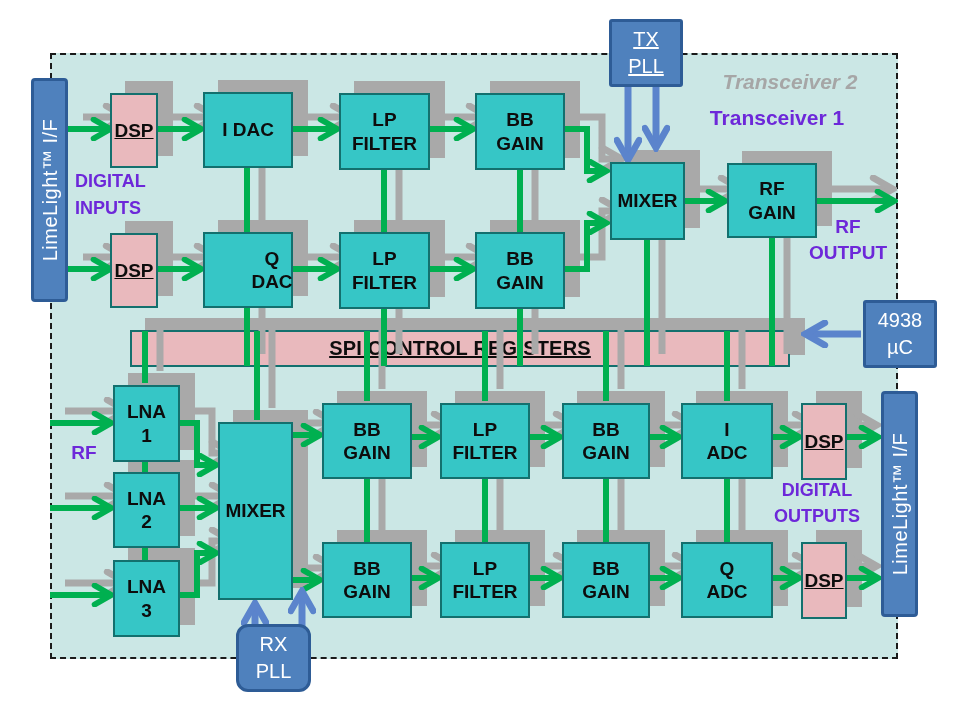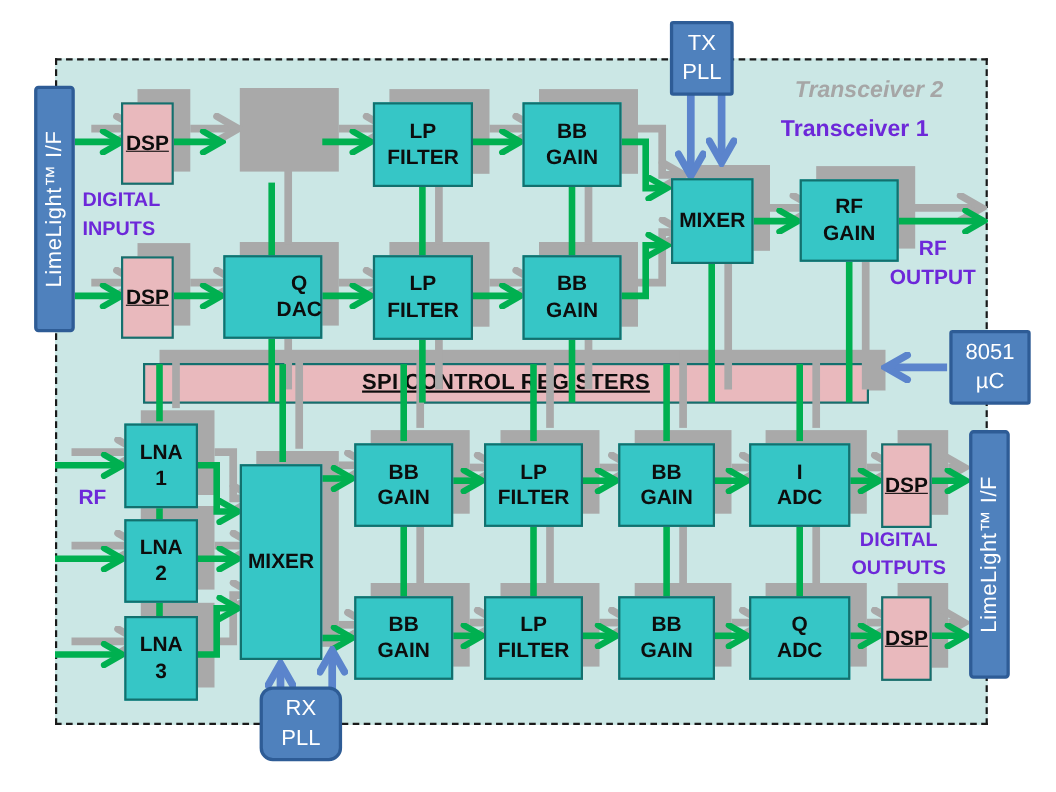--- a/index.html
+++ b/index.html
@@ -190,20 +190,21 @@
     <g stroke="var(--blue,#5b84cc)" stroke-width="7" fill="none">
       <path d="M628 85 V157" marker-end="url(#ahb)"></path>
       <path d="M656 85 V145" marker-end="url(#ahb)"></path>
       <path d="M255 627 V606" marker-end="url(#ahb)"></path>
       <path d="M302 627 V594" marker-end="url(#ahb)"></path>
       <path d="M861 334 H808" marker-end="url(#ahb)"></path>
     </g>
   </svg>
 
   <div class="blk pink" style="left:110px;top:93px;width:48px;height:75px;">DSP</div>
+  <div class="blk teal" style="left:203px;top:92px;width:90px;height:76px;">I DAC</div>
   <div class="blk teal" style="left:339px;top:93px;width:91px;height:77px;">LP
 FILTER</div>
   <div class="blk teal" style="left:475px;top:93px;width:90px;height:77px;">BB
 GAIN</div>
   <div class="blk pink" style="left:110px;top:233px;width:48px;height:75px;">DSP</div>
   <div class="blk teal" style="left:203px;top:232px;width:90px;height:76px;padding-left:48px;">Q DAC</div>
   <div class="blk teal" style="left:339px;top:232px;width:91px;height:77px;">LP
 FILTER</div>
   <div class="blk teal" style="left:475px;top:232px;width:90px;height:77px;">BB
 GAIN</div>
@@ -230,25 +231,25 @@
   <div class="blk teal" style="left:322px;top:542px;width:90px;height:76px;">BB
 GAIN</div>
   <div class="blk teal" style="left:440px;top:542px;width:90px;height:76px;">LP
 FILTER</div>
   <div class="blk teal" style="left:562px;top:542px;width:88px;height:76px;">BB
 GAIN</div>
   <div class="blk teal" style="left:681px;top:542px;width:92px;height:76px;">Q
 ADC</div>
   <div class="blk pink" style="left:801px;top:542px;width:46px;height:77px;">DSP</div>
 
-  <div class="bluebox" style="left:609px;top:19px;width:58px;height:68px;">TX
+  <div class="bluebox" style="left:609px;top:19px;width:74px;height:68px;text-decoration:underline;">TX
 PLL</div>
   <div class="bluebox" style="left:236px;top:624px;width:75px;height:68px;border-radius:12px;">RX
 PLL</div>
-  <div class="bluebox" style="left:863px;top:300px;width:74px;height:68px;">8051
+  <div class="bluebox" style="left:863px;top:300px;width:74px;height:68px;">4938
 µC</div>
 
   <div class="vbar" style="left:31px;top:78px;width:37px;height:224px;">
     <span class="vtext">LimeLight™ I/F</span>
   </div>
   <div class="vbar" style="left:881px;top:391px;width:37px;height:226px;">
     <span class="vtext">LimeLight™ I/F</span>
   </div>
 
   <div class="lbl" style="left:700px;top:70px;width:180px;font-size:21px;color:var(--ghostText);text-align:center;font-style:italic;">Transceiver 2</div>

